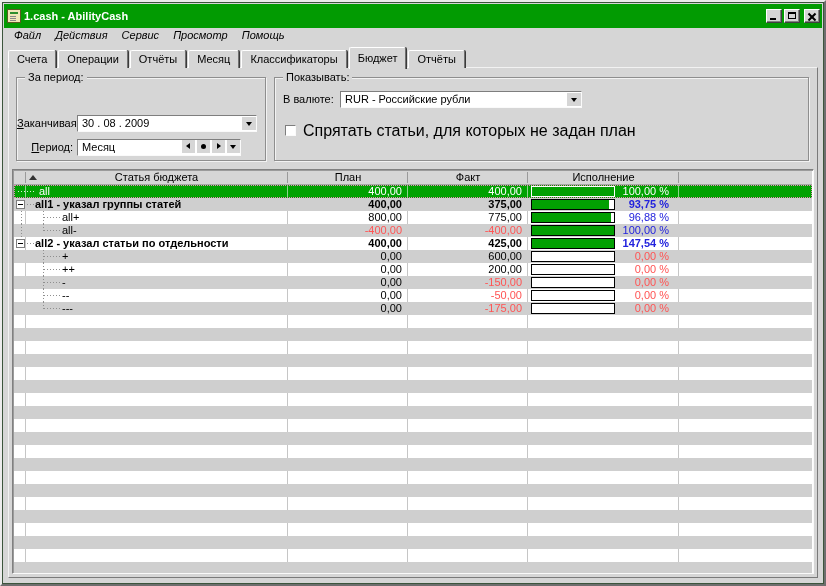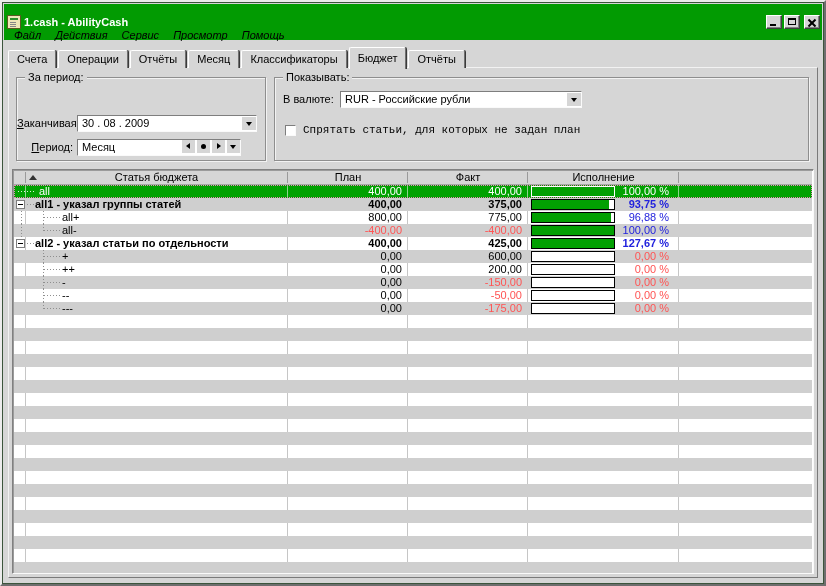--- a/index.html
+++ b/index.html
@@ -1,21 +1,21 @@
 <!DOCTYPE html>
 <html><head>
 <meta charset="utf-8">
 <style>
   html,body{margin:0;padding:0;background:#fff;}
   *{box-sizing:border-box;font-family:"Liberation Sans",sans-serif;}
   .window{position:relative;width:826px;height:586px;background:#D6D6D6;
     border:2px solid;border-color:#ECECEC #6E6E6E #6E6E6E #ECECEC;
     box-shadow:0 0 0 1px #3c553c inset; overflow:hidden;}
   
-  .titlebar{position:absolute;left:2px;top:2px;right:2px;height:36px;background:#029B02;
+  .titlebar{position:absolute;left:2px;top:2px;right:2px;height:24px;background:#029B02;
     display:flex;align-items:center;padding:0 2px;}
   .appicon{width:14px;height:14px;margin:0 3px 0 1px;background:#EFE7B8;border:1px solid #5a5a22;
     position:relative;flex:0 0 auto;}
   .appicon::before{content:"";position:absolute;left:2px;top:2px;right:2px;height:2px;background:#2e8f2e;}
   .appicon::after{content:"";position:absolute;left:2px;top:6px;width:6px;height:1px;background:#888;
     box-shadow:0 2px 0 #888,0 4px 0 #888;}
   .wtitle{color:#fff;font-size:11px;font-weight:bold;flex:1;white-space:nowrap;overflow:hidden;}
   .winbtn{width:16px;height:14px;background:#D6D6D6;border:1px solid;
     border-color:#FFF #404040 #404040 #FFF;box-shadow:inset -1px -1px 0 #808080;
     margin-left:2px;position:relative;flex:0 0 auto;}
@@ -50,21 +50,21 @@
   .arr-down{position:absolute;left:4px;top:5px;width:0;height:0;border-left:3px solid transparent;
     border-right:3px solid transparent;border-top:4px solid #000;}
   .spinbtn{position:absolute;top:1px;width:13px;height:13px;background:#D6D6D6;}
   .arr-left{position:absolute;left:4px;top:3px;width:0;height:0;border-top:3px solid transparent;
     border-bottom:3px solid transparent;border-right:4px solid #000;}
   .arr-right{position:absolute;left:5px;top:3px;width:0;height:0;border-top:3px solid transparent;
     border-bottom:3px solid transparent;border-left:4px solid #000;}
   .dotglyph{position:absolute;left:4px;top:4px;width:5px;height:5px;border-radius:50%;background:#000;}
   .checkbox{position:absolute;width:11px;height:11px;background:#fff;border:1px solid;
     border-color:#7e7e7e #fafafa #fafafa #7e7e7e;}
-  .cblabel{position:absolute;font-size:11px;line-height:13px;font-family:Liberation Mono, monospace;}
+  .cblabel{position:absolute;font-size:16px;line-height:13px;}
   
   .tablewrap{position:absolute;left:3px;top:101px;right:3px;bottom:3px;background:#fff;
     border:1px solid;border-color:#808080 #fafafa #fafafa #808080;box-shadow:inset 1px 1px 0 #9b9b9b;
     overflow:hidden;padding:1px;}
   .thead{position:relative;height:14px;background:#D6D6D6;border-bottom:1px solid #a8a8a8;}
   .hcell{position:absolute;top:0;height:13px;font-size:11px;line-height:13px;text-align:center;color:#000;}
   .sorticon{position:absolute;left:15px;top:4px;width:0;height:0;border-left:4px solid transparent;
     border-right:4px solid transparent;border-bottom:5px solid #333;}
   .hsep{position:absolute;top:1px;bottom:1px;width:1px;background:#9a9a9a;}
   .trows{position:relative;}
@@ -254,21 +254,21 @@
             <div class="sep" style="left: 513px;"></div>
             <div class="sep" style="left: 664px;"></div>
             <div class="expbox"></div>
             <div class="dots-h" style="left: 13px; width: 8px;"></div>
             <div class="tcell cell-name0e">all2 - указал статьи по отдельности</div>
             <div class="tcell num cell-plan">400,00</div>
             <div class="tcell num cell-fact">425,00</div>
             <div class="barframe">
               <div class="barfill" style="width: 100%;"></div>
             </div>
-            <div class="tcell num cell-pct pct pct-blue">127,67 %</div>
+            <div class="tcell num cell-pct pct pct-blue">147,54 %</div>
           </div>
           <div class="trow gray ">
             <div class="dots-v" style="left: 29px;"></div>
             <div class="dots-h" style="left: 30px; width: 16px;"></div>
             <div class="tcell cell-name1">+</div>
             <div class="tcell num cell-plan">0,00</div>
             <div class="tcell num cell-fact">600,00</div>
             <div class="barframe">
               <div class="barfill" style="width: 0%;"></div>
             </div>

